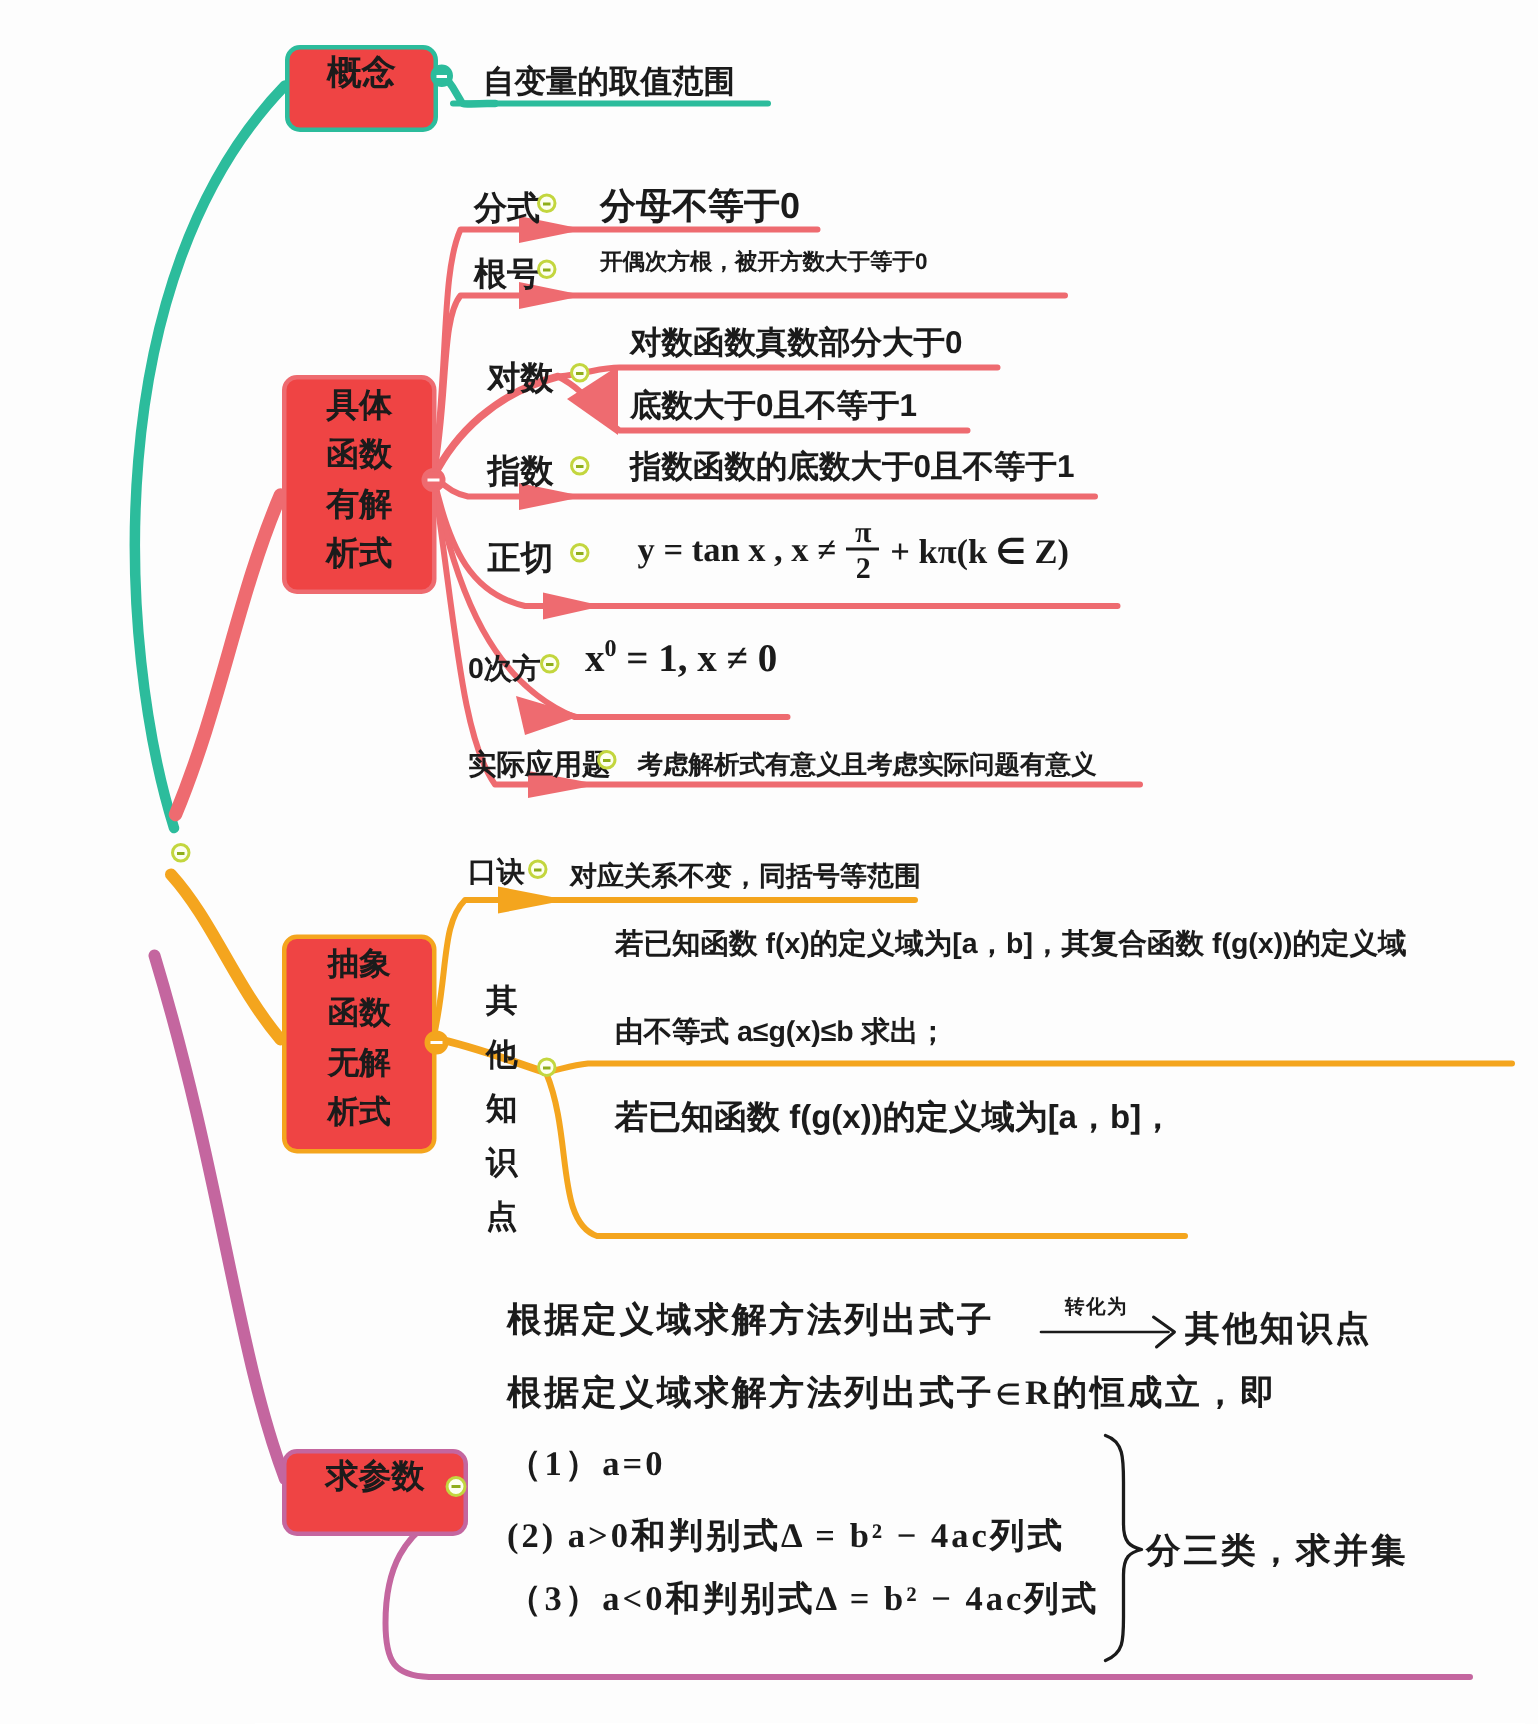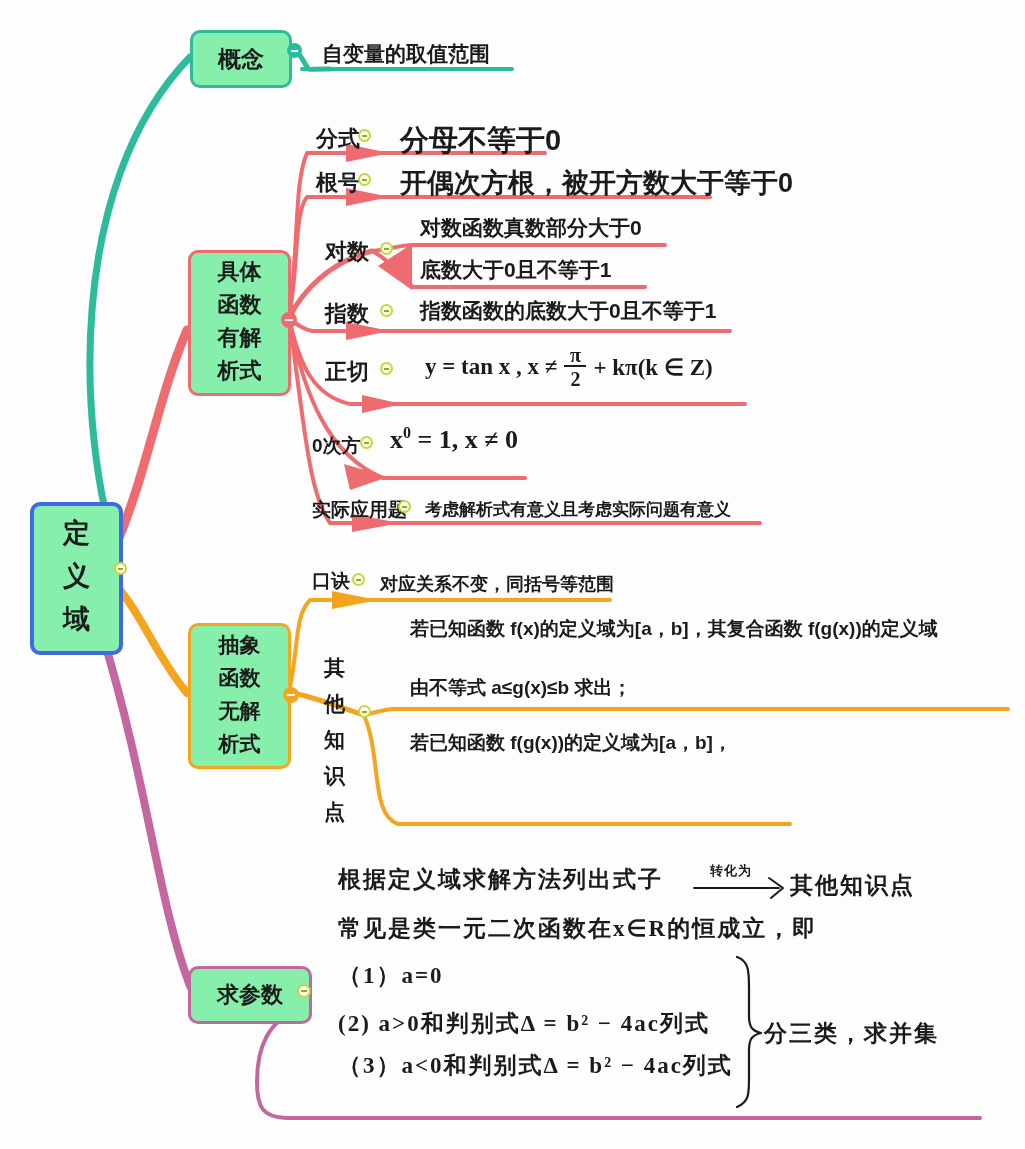--- a/index.html
+++ b/index.html
@@ -2,23 +2,23 @@
 <html><head>
 <meta charset="utf-8">
 <style>
   html,body{margin:0;padding:0;background:#fff;}
   .canvas{position:relative;width:1025px;height:1149px;background:#fdfdfd;overflow:hidden;
           font-family:"Liberation Sans",sans-serif;}
   svg.links{position:absolute;left:0;top:0;z-index:1;}
   .t{position:absolute;font-weight:bold;color:#1b1b1b;white-space:nowrap;z-index:4;
      font-family:"Liberation Sans",sans-serif;}
   .hand{font-family:"Liberation Serif",serif;font-weight:bold;letter-spacing:2px;}
-  .box{position:absolute;background:#86efac;border-radius:10px;display:flex;align-items:center;
+  .box{position:absolute;background:#ef4444;border-radius:10px;display:flex;align-items:flex-start;
        justify-content:center;text-align:center;font-weight:bold;color:#1b1b1b;z-index:3;
-       font-family:Liberation Mono, monospace;}
+       font-family:Liberation Sans, sans-serif;}
   .vwrap{word-break:break-all;line-break:anywhere;}
   .minus{position:absolute;box-sizing:border-box;border-radius:50%;
          border:2px solid #c3d63e;background:#fdfff0;z-index:6;}
   .minus i{position:absolute;left:2px;right:2px;top:50%;height:2px;margin-top:-1px;
            background:#8fae1b;display:block;}
   .minus.teal{background:#2cbc9c;border-color:#2cbc9c;}
   .minus.teal i{background:#fff;}
   .minus.red{background:#ee6b70;border-color:#ee6b70;}
   .minus.red i{background:#fff;}
   .minus.orange{background:#f4a51e;border-color:#f4a51e;}
@@ -71,23 +71,20 @@
       <path d="M103,637 C148,786 158,902 190,986" stroke-width="8"></path>
       <path d="M301,1006 C268,1022 257,1046 257,1082 C257,1108 263,1117 286,1118 L980,1118" stroke-width="4"></path>
     </g>
     <g stroke="#1b1b1b">
       <path d="M694,888 L779,888" stroke-width="1.8"></path>
       <path d="M769,878 L783,888 L771,898" stroke-width="2"></path>
       <path d="M737,957 C749,961 749,972 749,988 L749,1016 C749,1028 753,1031 761,1033 C753,1035 749,1038 749,1050 L749,1078 C749,1094 749,1102 737,1107" stroke-width="2.2"></path>
     </g>
   </svg>
 
-  <div class="box" style="left:30px;top:502px;width:85px;height:145px;border:4px solid #4169e1;">
-    <div class="vwrap" style="width:30px;font-size:27px;line-height:43px;">定义域</div>
-  </div>
   <span class="minus" style="left:114px;top:562px;width:13px;height:13px;">
       <i></i>
     </span>
 
   <div class="box" style="left:190px;top:30px;width:96px;height:52px;border:3px solid #2cbc9c;font-size:23px;">
     <span>概念</span>
   </div>
   <span class="minus teal" style="left:287px;top:43px;width:15px;height:15px;">
       <i></i>
     </span>
@@ -97,27 +94,27 @@
     <div class="vwrap" style="width:46px;font-size:22px;line-height:33px;">具体函数有解析式</div>
   </div>
   <span class="minus red" style="left:281px;top:312px;width:16px;height:16px;">
       <i></i>
     </span>
 
   <div class="t" style="left:316px;top:124px;font-size:22px;">分式</div>
   <span class="minus" style="left:358px;top:129px;width:13px;height:13px;">
       <i></i>
     </span>
-  <div class="t" style="left:400px;top:121px;font-size:29px;">分母不等于0</div>
+  <div class="t" style="left:400px;top:121px;font-size:24px;">分母不等于0</div>
 
   <div class="t" style="left:316px;top:168px;font-size:22px;">根号</div>
   <span class="minus" style="left:358px;top:173px;width:13px;height:13px;">
       <i></i>
     </span>
-  <div class="t" style="left:400px;top:165px;font-size:27px;">开偶次方根，被开方数大于等于0</div>
+  <div class="t" style="left:400px;top:165px;font-size:15px;">开偶次方根，被开方数大于等于0</div>
 
   <div class="t" style="left:325px;top:237px;font-size:22px;">对数</div>
   <span class="minus" style="left:380px;top:242px;width:13px;height:13px;">
       <i></i>
     </span>
   <div class="t" style="left:420px;top:214px;font-size:21px;">对数函数真数部分大于0</div>
   <div class="t" style="left:420px;top:256px;font-size:21px;">底数大于0且不等于1</div>
 
   <div class="t" style="left:325px;top:299px;font-size:22px;">指数</div>
   <span class="minus" style="left:380px;top:304px;width:13px;height:13px;">
@@ -165,31 +162,31 @@
       <i></i>
     </span>
 
   <div class="t vwrap" style="left:324px;top:650px;width:26px;font-size:21px;line-height:36px;white-space:normal;">其他知识点</div>
   <span class="minus" style="left:358px;top:705px;width:13px;height:13px;">
       <i></i>
     </span>
 
   <div class="t" style="left:410px;top:616px;font-size:19px;">若已知函数 f(x)的定义域为[a，b]，其复合函数 f(g(x))的定义域</div>
   <div class="t" style="left:410px;top:675px;font-size:19px;">由不等式 a≤g(x)≤b 求出；</div>
-  <div class="t" style="left:410px;top:730px;font-size:19px;">若已知函数 f(g(x))的定义域为[a，b]，</div>
+  <div class="t" style="left:410px;top:730px;font-size:22px;">若已知函数 f(g(x))的定义域为[a，b]，</div>
 
   <div class="box" style="left:188px;top:966px;width:118px;height:52px;border:3px solid #c4669f;font-size:22px;">
     <span>求参数</span>
   </div>
   <span class="minus" style="left:297px;top:984px;width:14px;height:14px;">
       <i></i>
     </span>
 
   <div class="t hand" style="left:338px;top:864px;font-size:23px;">根据定义域求解方法列出式子</div>
   <div class="t hand" style="left:710px;top:862px;font-size:13px;letter-spacing:1px;">转化为</div>
   <div class="t hand" style="left:790px;top:870px;font-size:23px;">其他知识点</div>
-  <div class="t hand" style="left:338px;top:913px;font-size:23px;">常见是类一元二次函数在x∈R的恒成立，即</div>
+  <div class="t hand" style="left:338px;top:913px;font-size:23px;">根据定义域求解方法列出式子∈R的恒成立，即</div>
   <div class="t hand" style="left:338px;top:960px;font-size:23px;">（1）a=0</div>
   <div class="t hand" style="left:338px;top:1008px;font-size:23px;">(2) a&gt;0和判别式Δ = b² − 4ac列式</div>
   <div class="t hand" style="left:338px;top:1050px;font-size:23px;">（3）a&lt;0和判别式Δ = b² − 4ac列式</div>
   <div class="t hand" style="left:764px;top:1018px;font-size:23px;">分三类，求并集</div>
 
 </div>
 
 </body></html>

